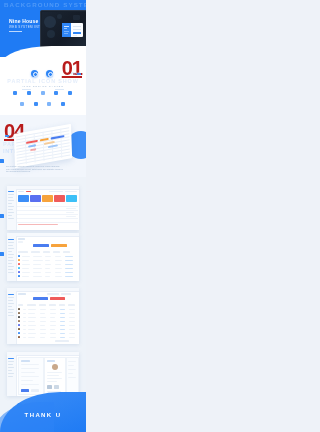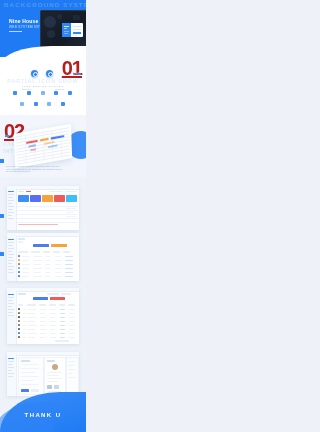--- a/index.html
+++ b/index.html
@@ -145,21 +145,21 @@
 
     <div class="sq-ico lt" style="left:20px;top:45px;"></div>
     <div class="sq-ico" style="left:34px;top:45px;"></div>
     <div class="sq-ico lt" style="left:47px;top:45px;"></div>
     <div class="sq-ico" style="left:61px;top:45px;"></div>
 
     <div class="dot-grid" style="left:2px;top:36px;"></div>
   </div>
 
   <div class="sec02">
-    <div class="bignum num02">02</div>
+    <div class="bignum num02">04</div>
     <div class="num-chip" style="left:5px;top:20px;right:auto;"></div>
     <div class="ghost-part" style="top:26px;">PART</div>
     <div class="ghost-part" style="top:33px;color:#d5e5fa;">INTERFACE DISPLAY</div>
 
     <div class="bigcircle"></div>
 
     <div class="tilt">
       <div class="tilt-row" style="top:3px;"></div>
       <div class="tilt-row" style="top:6px;"></div>
       <div class="tilt-row" style="top:9px;"></div>

